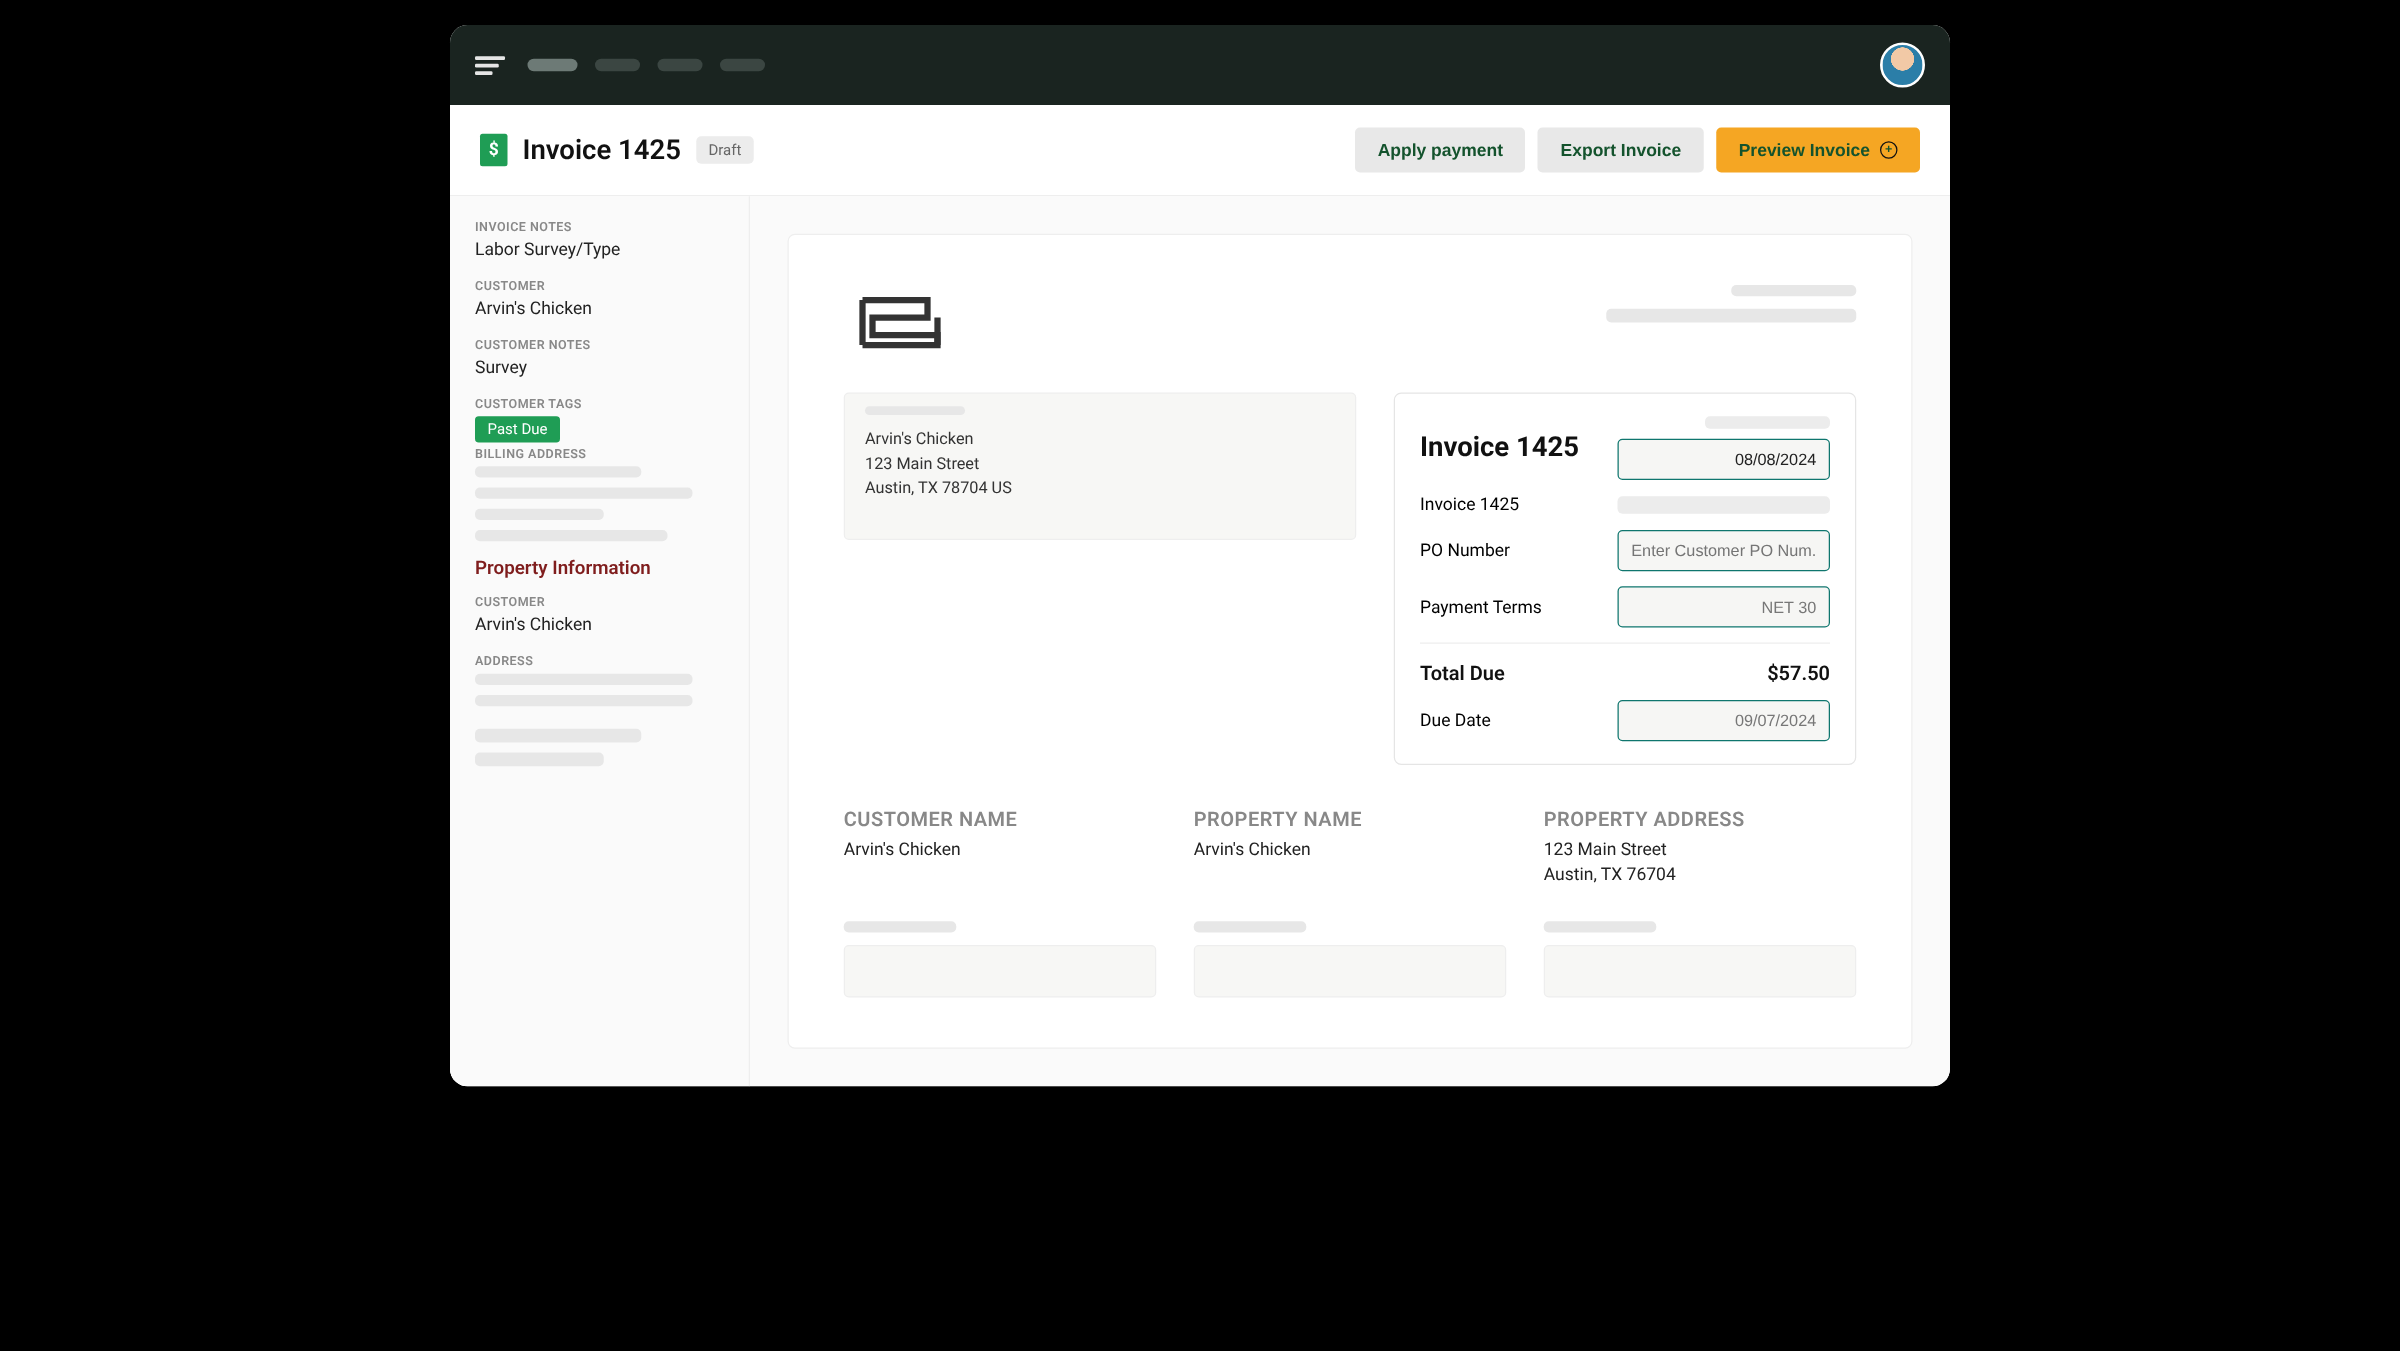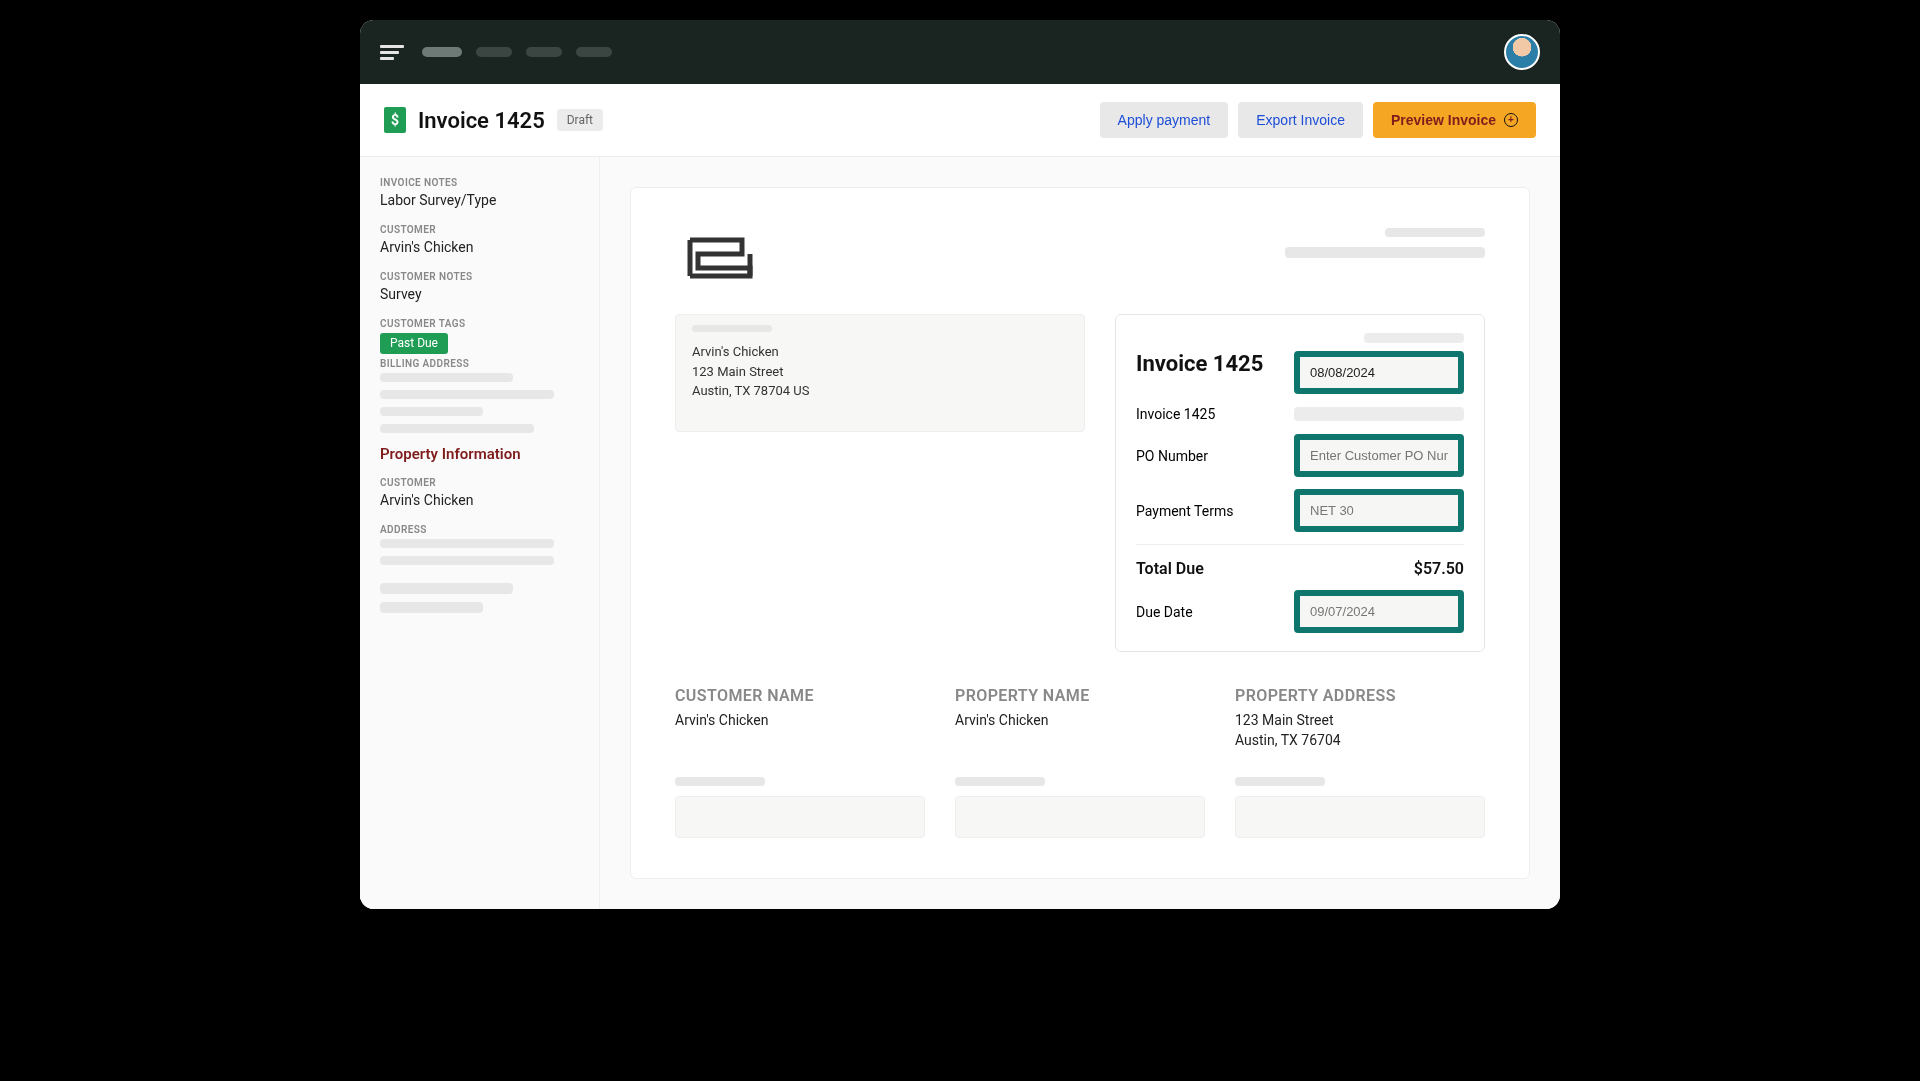--- a/index.html
+++ b/index.html
@@ -68,22 +68,22 @@
   .page-title { font-size:22px; font-weight:600; color:#111; }
   .draft-badge {
     background:#ececec; color:#666; font-size:12px;
     padding:4px 10px; border-radius:4px;
   }
   .header-actions { margin-left:auto; display:flex; gap:10px; }
   .btn {
     border:none; padding:10px 18px; border-radius:4px;
     font-size:14px; font-weight:500; cursor:pointer;
   }
-  .btn-grey { background:#e8e8e8; color:#1d4ed8; }
-  .btn-primary { background:#f5a623; color:#7f1d1d; font-weight:600; display:flex; align-items:center; gap:8px;}
+  .btn-grey { background:#e8e8e8; color:#14532d;font-weight:bold; }
+  .btn-primary { background:#f5a623; color:#14532d; font-weight:600; display:flex; align-items:center; gap:8px;}
   .btn-primary .plus-circle {
     width:14px; height:14px; border:1.5px solid #111; border-radius:50%;
     display:inline-flex; align-items:center; justify-content:center;
     font-size:10px; line-height:1;
   }
   .content {
     display:flex;
     background:#fafafa;
     min-height:640px;
   }
@@ -155,22 +155,22 @@
     padding:18px 20px;
     font-size:14px;
   }
   .ip-row {
     display:flex; justify-content:space-between; align-items:center;
     margin-bottom:12px; gap:16px;
   }
   .ip-title { font-size:22px; font-weight:700; color:#111; }
   .ip-input {
     width:170px; background:#f6f6f4;
-    border:6px solid #0f766e; border-radius:4px;
-    padding:8px 10px; font-size:13px; color:#777;
+    border:1px solid #0f766e; border-radius:4px;
+    padding:8px 10px; font-size:13px; color:#777;text-align:right;
   }
   .ip-input.filled{ color:#222; }
   .ip-skel {
     width:170px; height:14px; background:#ececec; border-radius:4px;
   }
   .ip-skel.small{ width:100px; height:10px;}
   .ip-divider { border-top:1px solid #eee; margin:8px 0 14px; }
   .ip-total { font-size:16px; font-weight:600; color:#111; }
 
   .cols3 {

